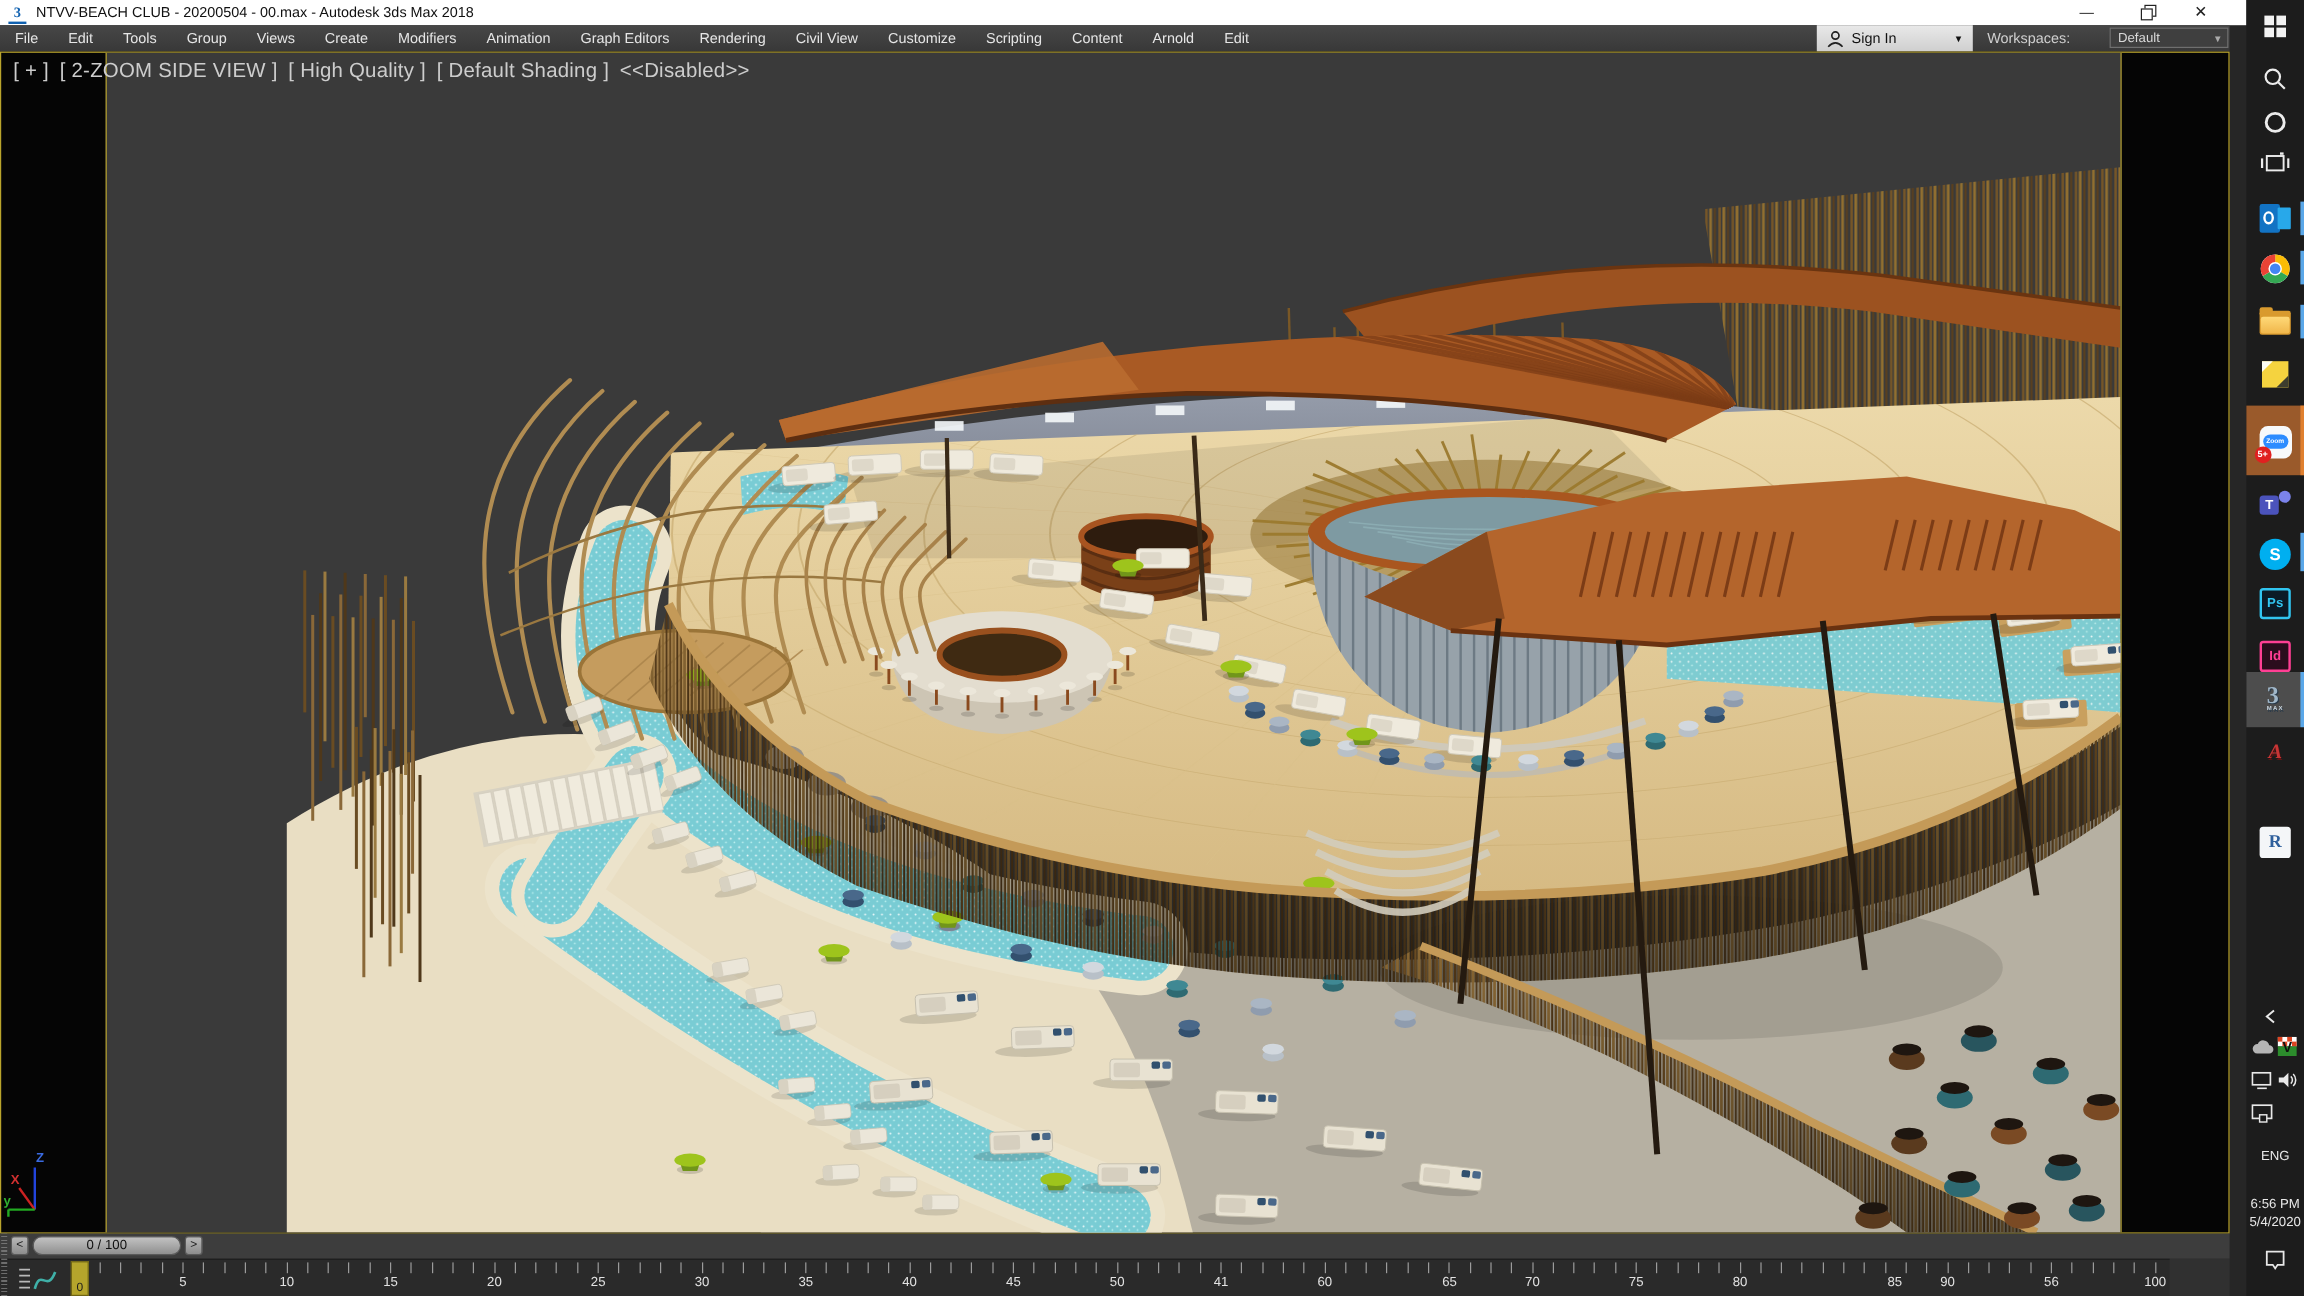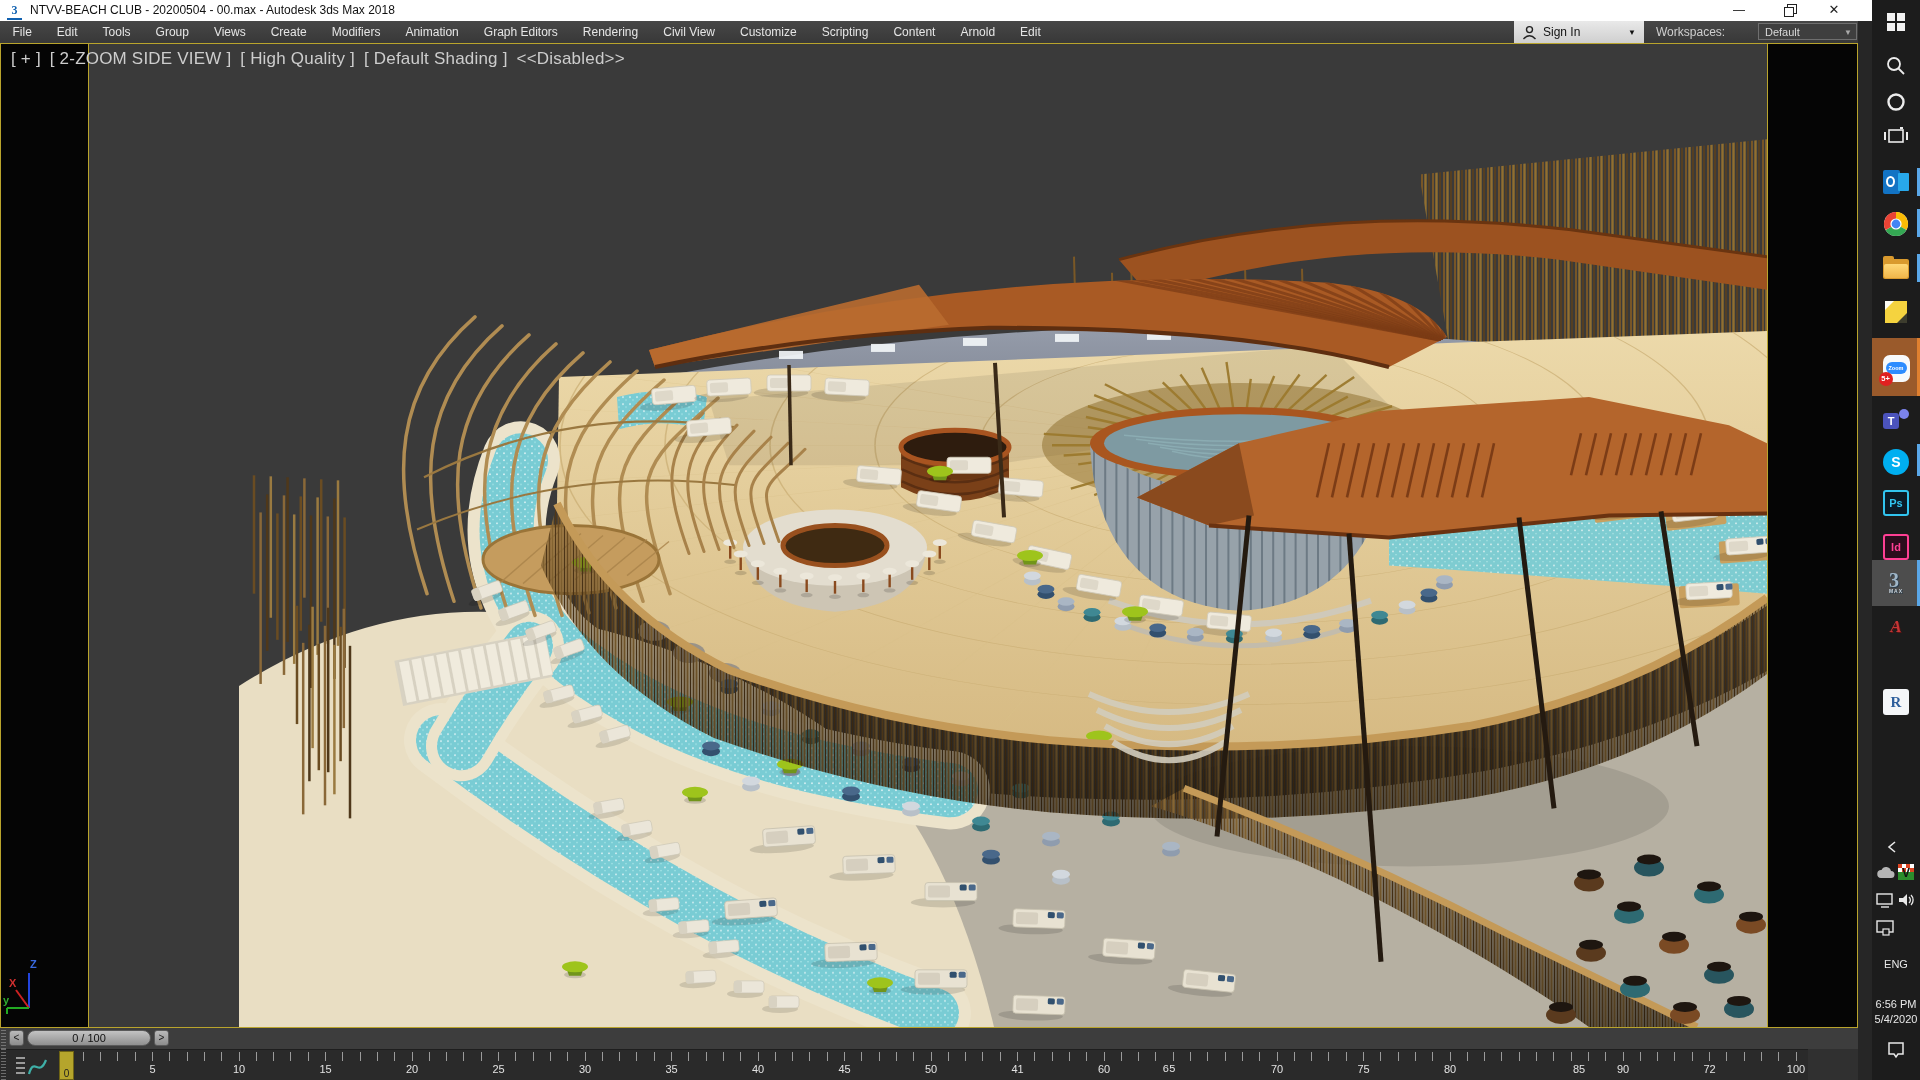--- a/index.html
+++ b/index.html
@@ -1015,21 +1015,21 @@
           <div class="tick" style="left: 1051.6px;"></div>
           <div class="tick" style="left: 1068.9px;"></div>
           <div class="tick" style="left: 1086.2px;"></div>
           <div class="tick" style="left: 1103.5px;"></div>
           <div class="tick-label" style="left: 1104px;">60</div>
           <div class="tick" style="left: 1120.8px;"></div>
           <div class="tick" style="left: 1138.1px;"></div>
           <div class="tick" style="left: 1155.4px;"></div>
           <div class="tick" style="left: 1172.7px;"></div>
           <div class="tick" style="left: 1190px;"></div>
-          <div class="tick-label" style="left: 1169px; font-family: Liberation Mono, monospace;">65</div>
+          <div class="tick-label" style="left: 1208px;">65</div>
           <div class="tick" style="left: 1207.3px;"></div>
           <div class="tick" style="left: 1224.6px;"></div>
           <div class="tick" style="left: 1241.9px;"></div>
           <div class="tick" style="left: 1259.2px;"></div>
           <div class="tick" style="left: 1276.5px;"></div>
           <div class="tick-label" style="left: 1277px;">70</div>
           <div class="tick" style="left: 1293.8px;"></div>
           <div class="tick" style="left: 1311.1px;"></div>
           <div class="tick" style="left: 1328.4px;"></div>
           <div class="tick" style="left: 1345.7px;"></div>
@@ -1051,21 +1051,21 @@
           <div class="tick" style="left: 1570.6px;"></div>
           <div class="tick" style="left: 1587.9px;"></div>
           <div class="tick" style="left: 1605.2px;"></div>
           <div class="tick" style="left: 1622.5px;"></div>
           <div class="tick-label" style="left: 1623px;">90</div>
           <div class="tick" style="left: 1639.8px;"></div>
           <div class="tick" style="left: 1657.1px;"></div>
           <div class="tick" style="left: 1674.4px;"></div>
           <div class="tick" style="left: 1691.7px;"></div>
           <div class="tick" style="left: 1709px;"></div>
-          <div class="tick-label" style="left: 1709.5px;">72</div>
+          <div class="tick-label" style="left: 1709.5px;">56</div>
           <div class="tick" style="left: 1726.3px;"></div>
           <div class="tick" style="left: 1743.6px;"></div>
           <div class="tick" style="left: 1760.9px;"></div>
           <div class="tick" style="left: 1778.2px;"></div>
           <div class="tick" style="left: 1795.5px;"></div>
           <div class="tick-label" style="left: 1796px;">100</div>
         </div>
       <div id="frame-marker" style="left: 59px;">
         <span>0</span>
       </div>

